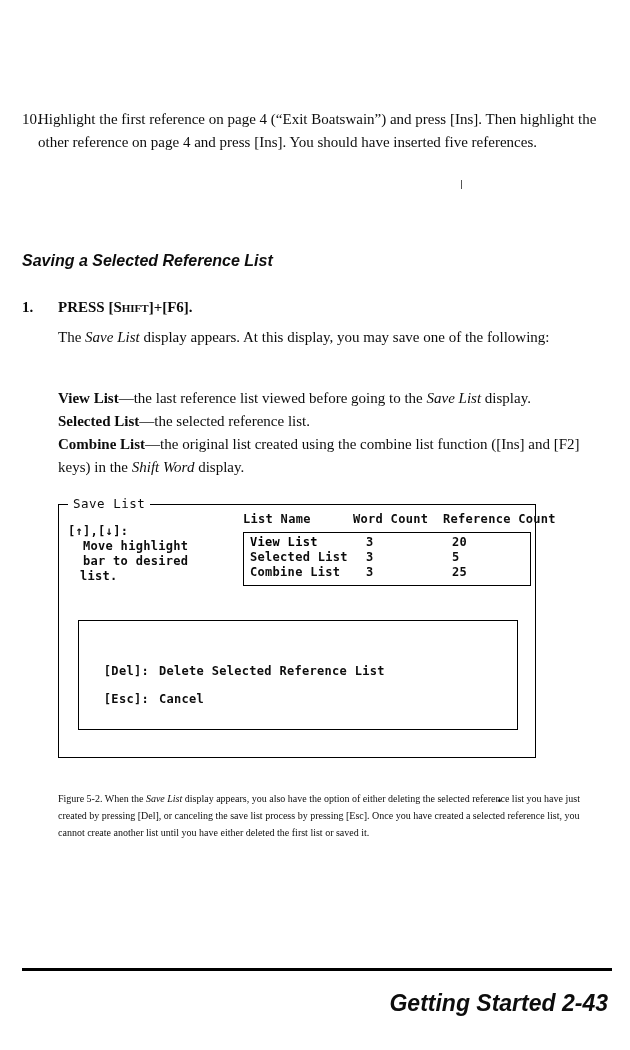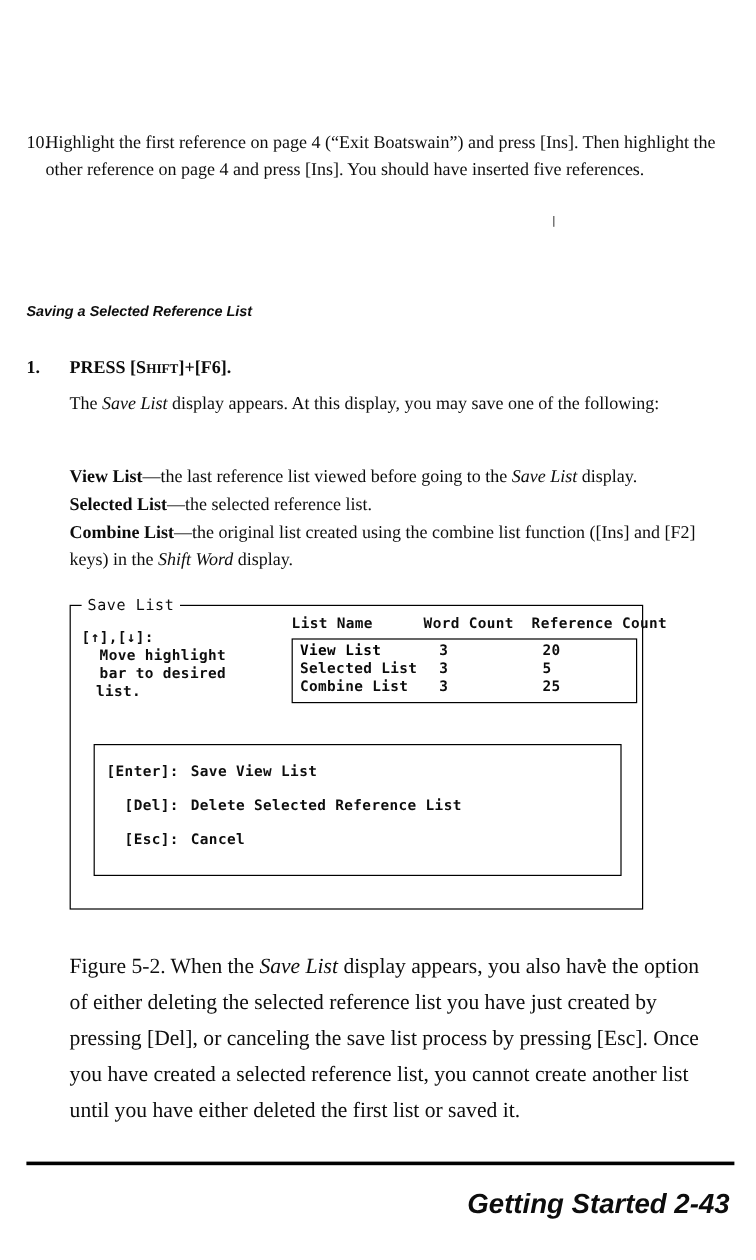--- a/index.html
+++ b/index.html
@@ -55,21 +55,21 @@
   }
 
   
   .subhead {
     position: absolute;
     left: 22px;
     top: 252px;
     font-family: "Liberation Sans", sans-serif;
     font-style: italic;
     font-weight: bold;
-    font-size: 12px;
+    font-size: 16px;
   }
 
   
   .step1 {
     position: absolute;
     left: 22px;
     top: 296px;
     width: 590px;
     font-size: 15px;
     line-height: 23px;
@@ -217,22 +217,22 @@
     height: 9px;
     background: #555;
   }
 
   
   .caption {
     position: absolute;
     left: 58px;
     top: 790px;
     width: 544px;
-    font-size: 18px;
-    line-height: 30px;
+    font-size: 10px;
+    line-height: 17px;
   }
 
   
   .rule {
     position: absolute;
     left: 22px;
     top: 968px;
     width: 590px;
     height: 3px;
     background: #000;
@@ -304,24 +304,20 @@
         <span class="c-ref">5</span>
       </div>
       <div class="list-row row2">
         <span class="c-name">Combine List</span>
         <span class="c-word">3</span>
         <span class="c-ref">25</span>
       </div>
     </div>
 
     <div class="cmd-box mono">
-      <div class="cmd-row cmdr0">
-        <span class="k">[Enter]:</span>
-        <span class="d">Save View List</span>
-      </div>
       <div class="cmd-row cmdr1">
         <span class="k">[Del]:</span>
         <span class="d">Delete Selected Reference List</span>
       </div>
       <div class="cmd-row cmdr2">
         <span class="k">[Esc]:</span>
         <span class="d">Cancel</span>
       </div>
       <div class="stray-dot"></div>
     </div>

